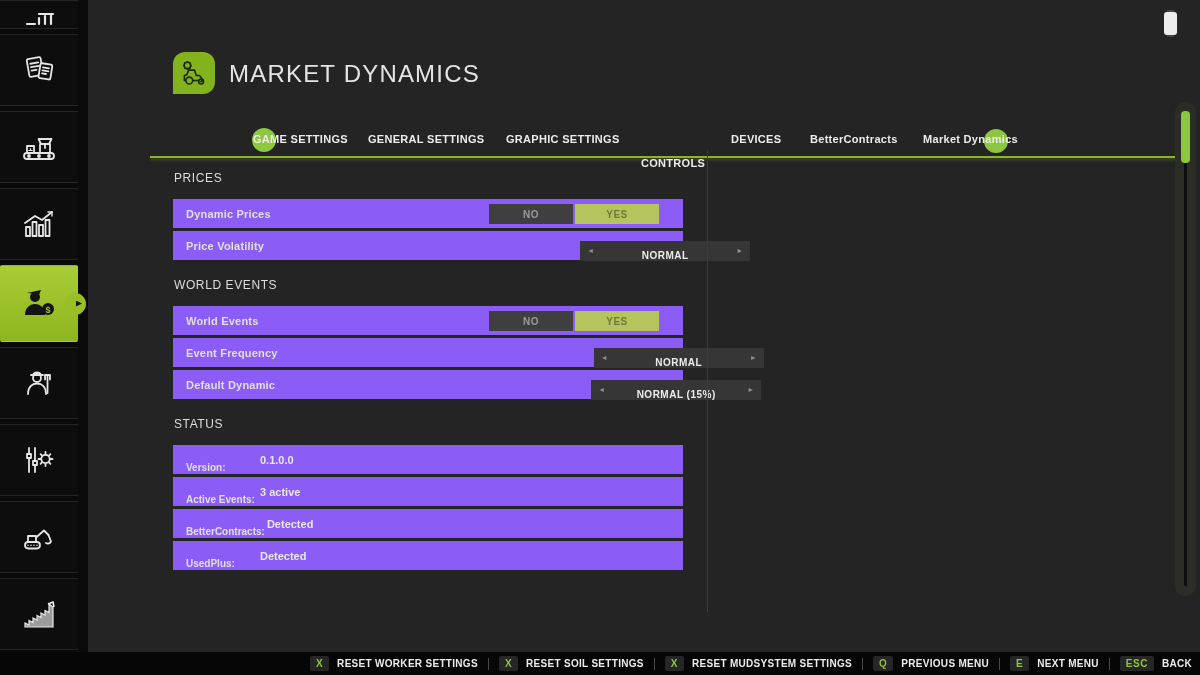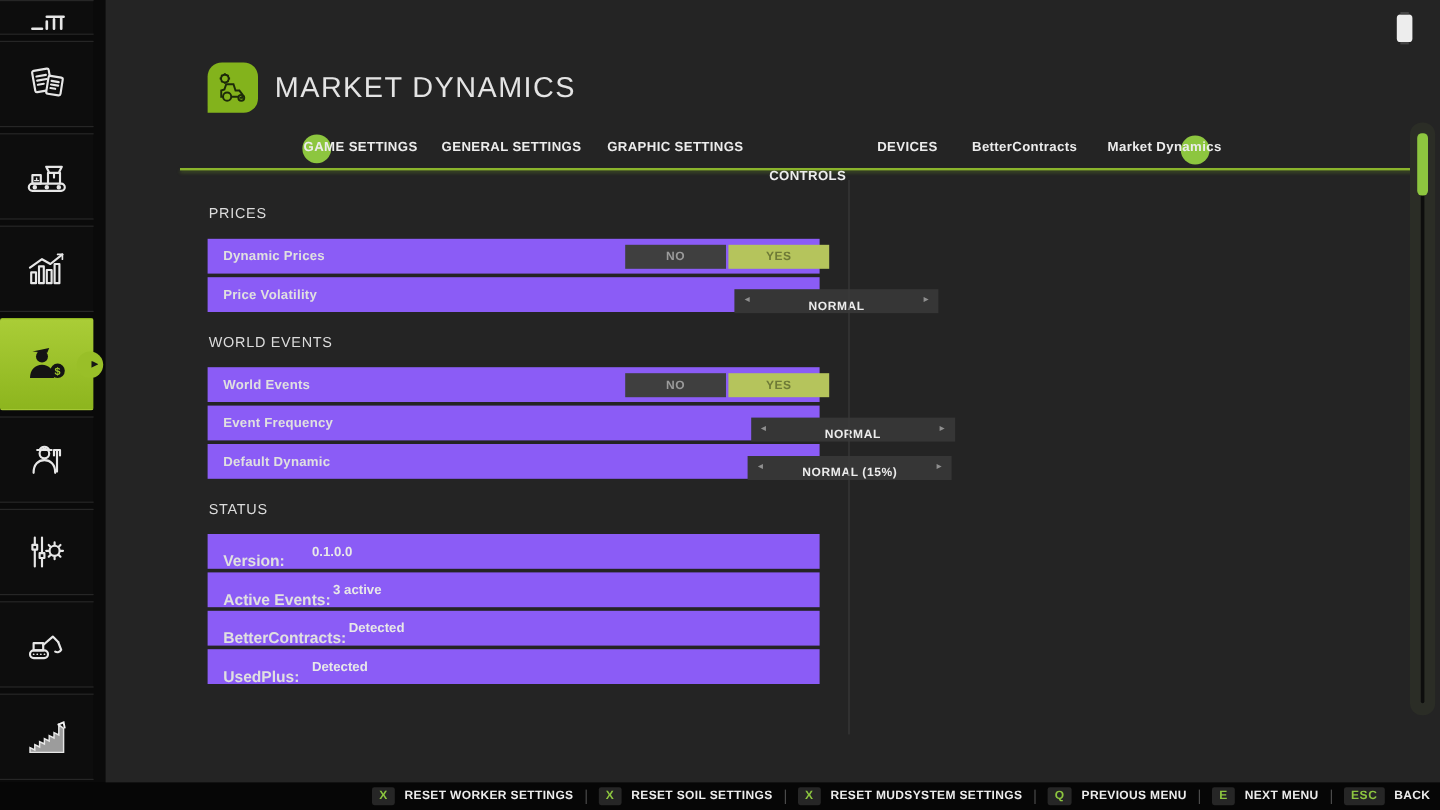--- a/index.html
+++ b/index.html
@@ -24,21 +24,21 @@
                       clip-path:polygon(0 0,100% 50%,0 100%); }
 
   
   #app-icon { position:absolute; left:173px; top:52px; width:42px; height:42px;
               background:#83b31c; border-radius:12px 12px 12px 0;
               display:flex; align-items:center; justify-content:center; }
   #page-title { position:absolute; left:229px; top:60px; font-size:24px; color:#e4e4e4;
               letter-spacing:1.2px; }
 
   
-  #tabbar { position:absolute; left:0; top:0; width:1200px; height:145px; }
+  #tabbar { position:absolute; left:0; top:16px; width:1200px; height:145px; }
   .tab { position:absolute; top:117px; font-size:11px; font-weight:bold; color:#ececec;
          letter-spacing:.3px; z-index:2; cursor:default; white-space:nowrap; }
   .tab:nth-of-type(1){ left:253px; } .tab:nth-of-type(2){ left:368px; }
   .tab:nth-of-type(3){ left:506px; } .tab:nth-of-type(4){ left:641px;margin-top:24px; }
   .tab:nth-of-type(5){ left:731px; } .tab:nth-of-type(6){ left:810px; }
   .tab:nth-of-type(7){ left:923px; }
   .bumper { position:absolute; width:24px; height:24px; border-radius:50%;
             background:#8dc63f; z-index:1; }
   #bumper-left { left:252px; top:112px; }
   #bumper-right { left:984px; top:113px; }
@@ -47,33 +47,33 @@
 
   
   #content { position:absolute; left:173px; top:163px; width:510px; }
   .section-title { font-size:12px; font-weight:normal; color:#dcdcdc; letter-spacing:.6px;
             margin:18px 0 14px 1px; }
   #content .section:first-child .section-title { margin-top:8px; }
   .row { position:relative; height:29px; background:#8b5cf6; margin-bottom:3px;
             display:flex; align-items:center; }
   .row-label { margin-left:13px; font-size:11px; font-weight:bold; color:#e0e0e0;
             letter-spacing:.2px; }
-  .control { position:absolute; left:348px; top:5px; width:170px; height:20px; }
+  .control { position:absolute; left:316px; top:5px; width:170px; height:20px; }
   .toggle { display:flex; }
   .toggle .opt { flex:1; height:20px; display:flex; align-items:center; justify-content:center;
             font-size:10px; font-weight:bold; letter-spacing:.5px; cursor:pointer; }
   .toggle .opt.off { background:#3f3f3f; color:#9b9b9b; margin-right:2px; }
   .toggle .opt.on  { background:#b5c45c; color:#6e7a36; }
   .selector { background:#363636; display:flex; align-items:flex-end; height:20px;
             padding:0 7px; position:relative; cursor:pointer; }
   .selector .arr { color:#8f8f8f; font-size:7px; line-height:20px; }
   .selector .arr.right { margin-left:auto; }
   .selector .val { position:absolute; left:0; right:0; text-align:center; font-size:10px;
             font-weight:bold; color:#ececec; letter-spacing:.5px; }
-  .status-label { margin-left:13px; font-size:13px; font-weight:bold; color:#e0e0e0;
+  .status-label { margin-left:13px; font-size:10px; font-weight:bold; color:#e0e0e0;
             min-width:72px;margin-top:16px; }
   .status-value { margin-left:2px; font-size:11px; font-weight:bold; color:#e8e8e8; }
 
   
   #v-divider { position:absolute; left:707px; top:150px; width:1px; height:462px; background:#3b3b3b; }
   #scroll-wrap { position:absolute; left:1175px; top:102px; width:21px; height:494px;
             background:#2b2d26; border-radius:10px; }
   #scroll-track { position:absolute; left:9px; top:10px; width:3px; height:474px;
             background:#0d0d0d; border-radius:2px; }
   #scroll-thumb { position:absolute; left:6px; top:9px; width:9px; height:52px;

